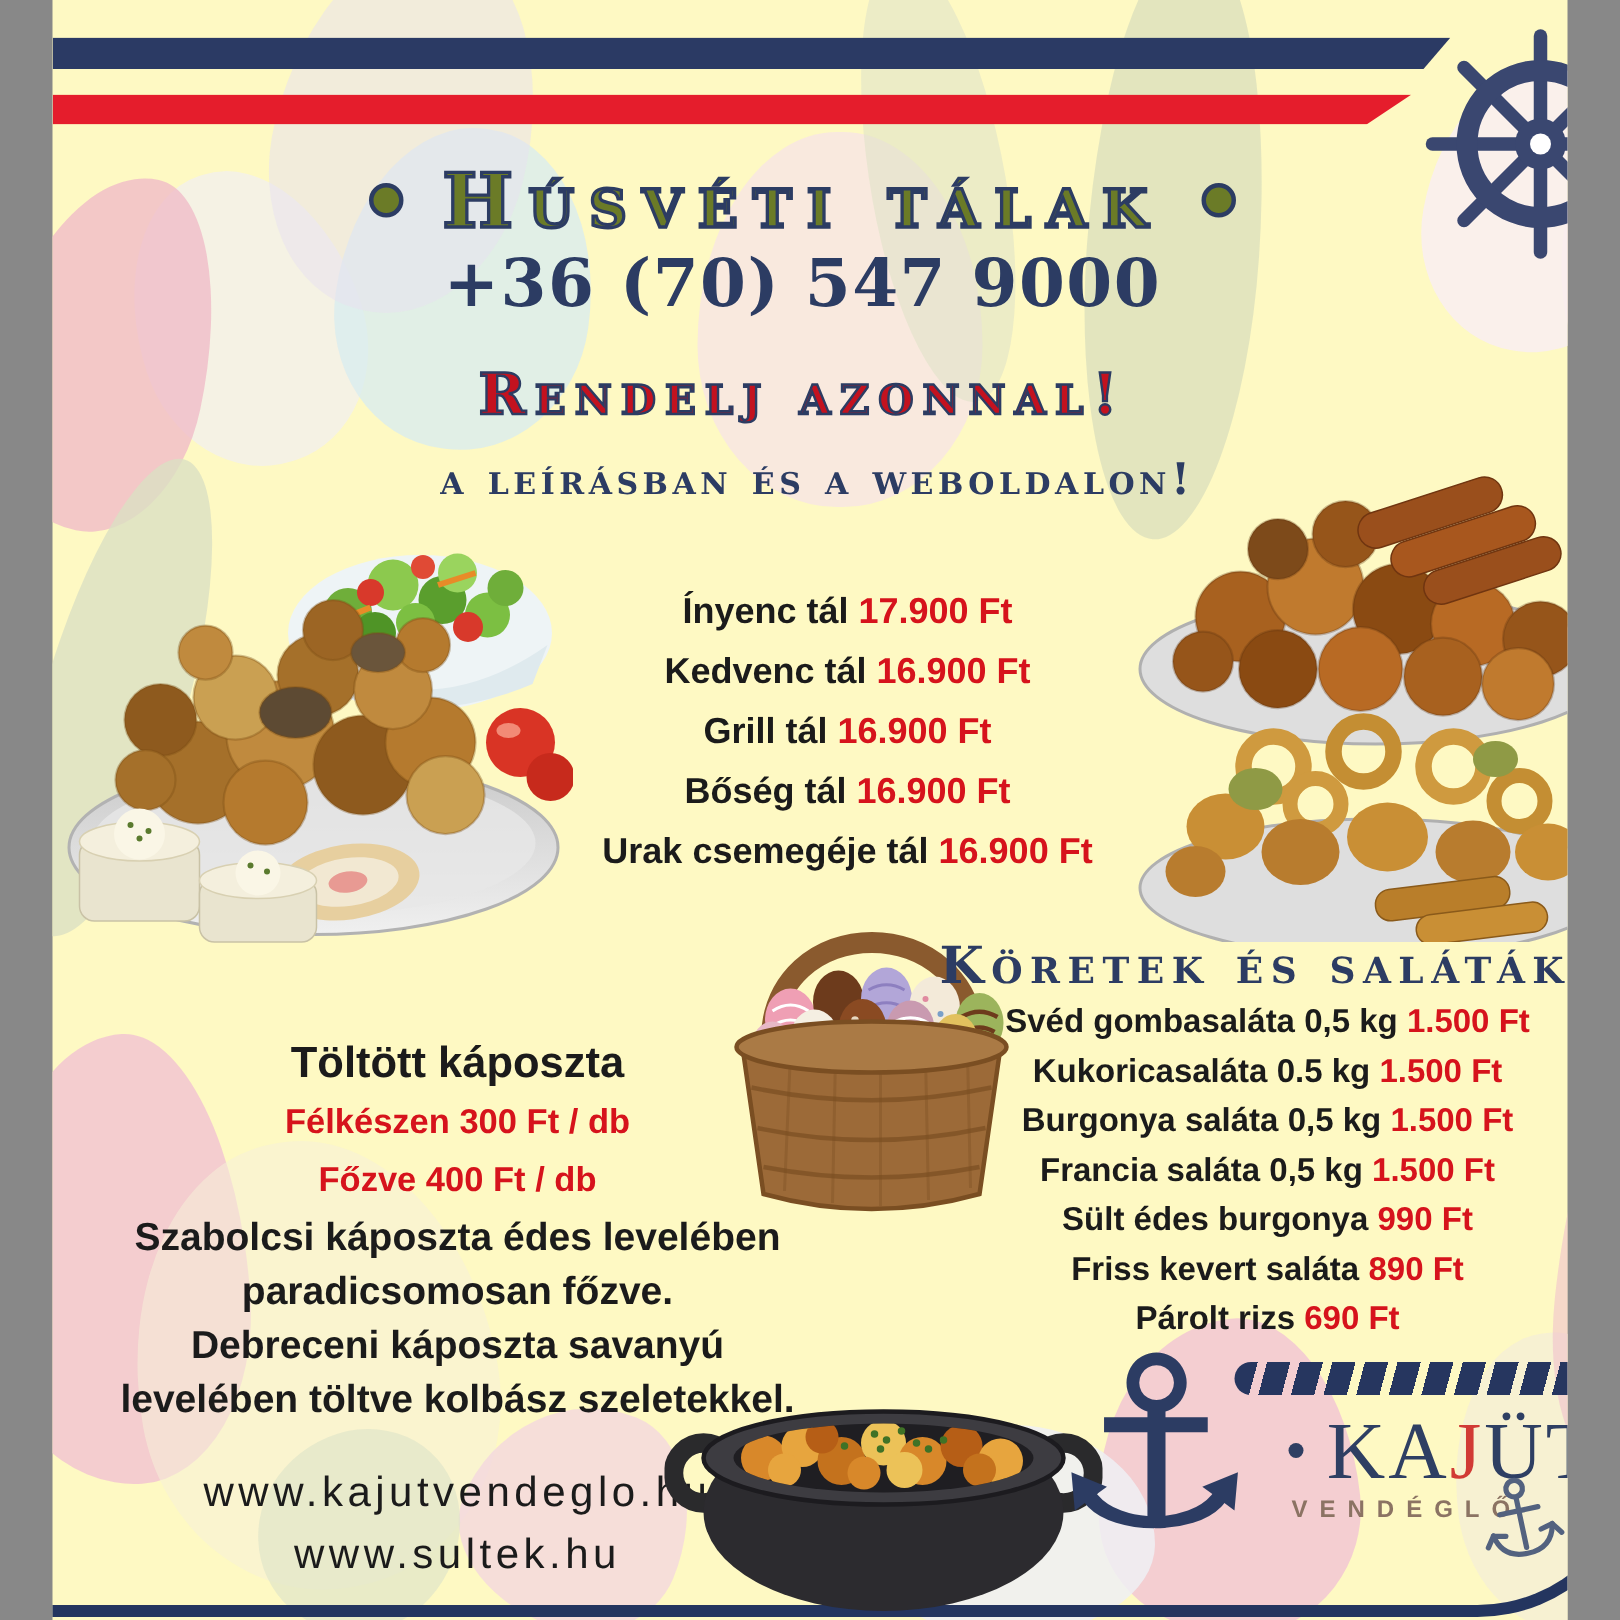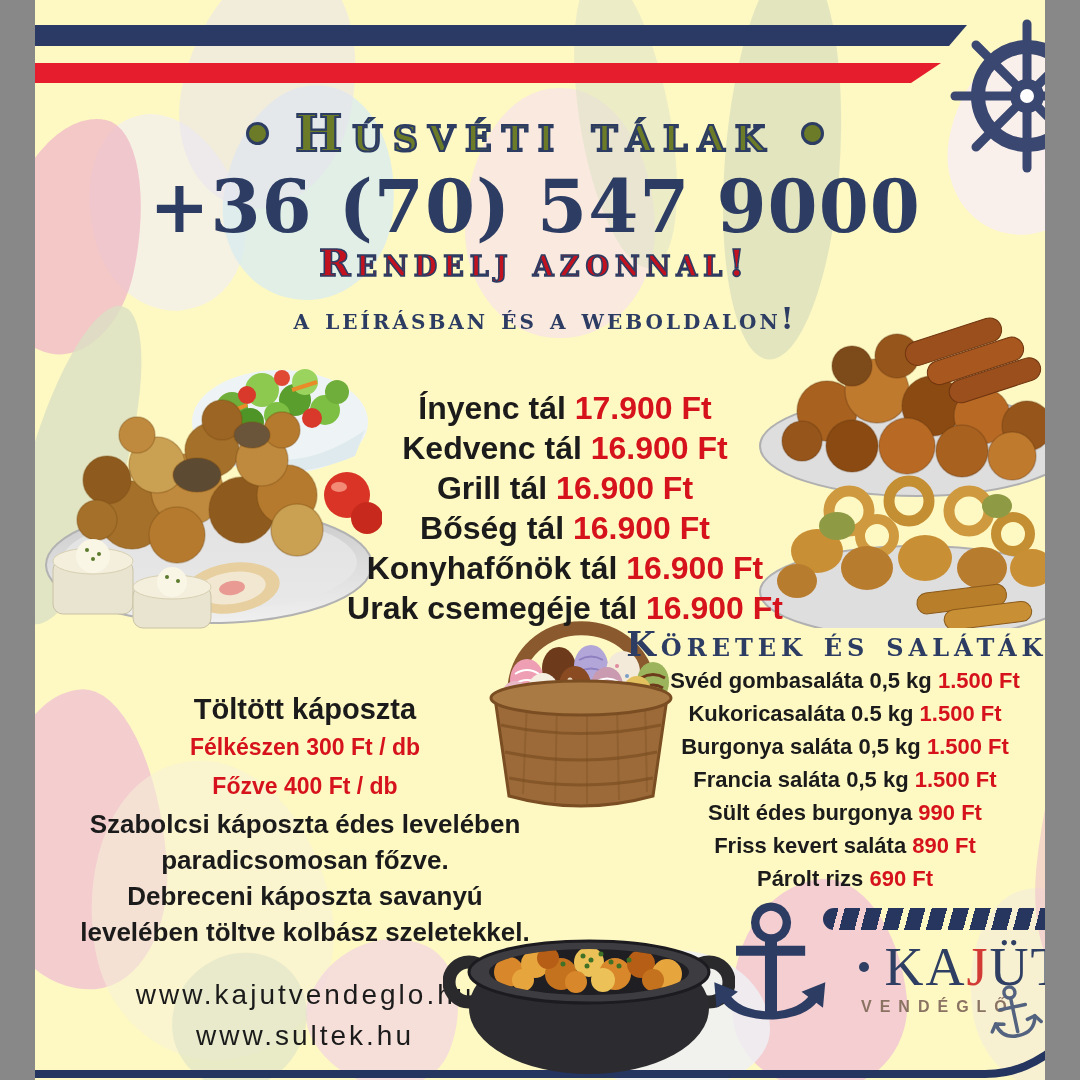--- a/index.html
+++ b/index.html
@@ -28,32 +28,32 @@
   
   .display{font-family:"DejaVu Serif","Liberation Serif",serif;font-variant:small-caps;font-weight:700;}
   .title-row{position:absolute;top:104px;left:0;width:1000px;display:flex;align-items:center;justify-content:center;gap:26px;z-index:4;}
   .main-title{
     margin:0;font-size:50px;letter-spacing:10px;color:#6b7b27;
     -webkit-text-stroke:2.2px #2c3c63;text-stroke:2.2px #2c3c63;
   }
   .dot-badge{width:17px;height:17px;border-radius:50%;background:#6b7b27;border:3px solid #2c3c63;}
   .phone{position:absolute;top:164px;left:0;width:1000px;text-align:center;
     font-family:"DejaVu Serif","Liberation Serif",serif;font-weight:700;
-    font-size:72px;color:#2c3c63;letter-spacing:1px;z-index:4;}
+    font-size:44px;color:#2c3c63;letter-spacing:1px;z-index:4;}
   .cta{position:absolute;top:240px;left:0;width:1000px;text-align:center;
     font-size:38px;letter-spacing:6px;color:#c3121f;
     -webkit-text-stroke:1.6px #2c3c63;z-index:4;}
   .subtitle{position:absolute;top:300px;left:0;width:1020px;text-align:center;
     font-size:29px;line-height:38px;letter-spacing:3px;color:#2c3c63;z-index:4;}
   
   .menu-row{white-space:nowrap;text-align:center;}
   .mi-name{color:#1b1b1b;}
   .mi-price{color:#d6131c;}
   .platter-list{position:absolute;left:295px;top:388px;width:470px;
-    font-weight:700;font-size:32px;line-height:40px;z-index:4;}
+    font-weight:700;font-size:24px;line-height:40px;z-index:4;}
   .sides-head{position:absolute;left:590px;top:624px;width:440px;text-align:right;
     font-size:34px;letter-spacing:5px;color:#2c3c63;z-index:4;}
   .sides-list{position:absolute;left:580px;top:664px;width:460px;
     font-weight:700;font-size:22px;line-height:33px;z-index:4;}
   
   .cabbage{position:absolute;left:5px;top:690px;width:530px;text-align:center;
     font-weight:700;z-index:4;}
   .cab-title{font-size:29px;color:#1b1b1b;line-height:38px;}
   .cab-price{font-size:23px;color:#d6131c;line-height:39px;}
   .cab-desc{font-size:26px;color:#1b1b1b;line-height:36px;white-space:nowrap;}
@@ -283,21 +283,20 @@
       <line x1="178" y1="122" x2="180" y2="212"></line>
     </g>
     <ellipse cx="114" cy="118" rx="90" ry="17" fill="#aa7a45" stroke="#7a4e22" stroke-width="3"></ellipse>
   </svg>
 
   <div class="platter-list">
     <div class="menu-row"><span class="mi-name">Ínyenc tál</span> <span class="mi-price">17.900 Ft</span></div>
     <div class="menu-row"><span class="mi-name">Kedvenc tál</span> <span class="mi-price">16.900 Ft</span></div>
     <div class="menu-row"><span class="mi-name">Grill tál</span> <span class="mi-price">16.900 Ft</span></div>
     <div class="menu-row"><span class="mi-name">Bőség tál</span> <span class="mi-price">16.900 Ft</span></div>
-    <div class="menu-row"><span class="mi-name">Konyhafőnök tál</span> <span class="mi-price">16.900 Ft</span></div>
     <div class="menu-row"><span class="mi-name">Urak csemegéje tál</span> <span class="mi-price">16.900 Ft</span></div>
   </div>
 
   <div class="sides-head display">Köretek és saláták:</div>
   <div class="sides-list">
     <div class="menu-row"><span class="mi-name">Svéd gombasaláta 0,5 kg</span> <span class="mi-price">1.500 Ft</span></div>
     <div class="menu-row"><span class="mi-name">Kukoricasaláta 0.5 kg</span> <span class="mi-price">1.500 Ft</span></div>
     <div class="menu-row"><span class="mi-name">Burgonya saláta 0,5 kg</span> <span class="mi-price">1.500 Ft</span></div>
     <div class="menu-row"><span class="mi-name">Francia saláta 0,5 kg</span> <span class="mi-price">1.500 Ft</span></div>
     <div class="menu-row"><span class="mi-name">Sült édes burgonya</span> <span class="mi-price">990 Ft</span></div>

